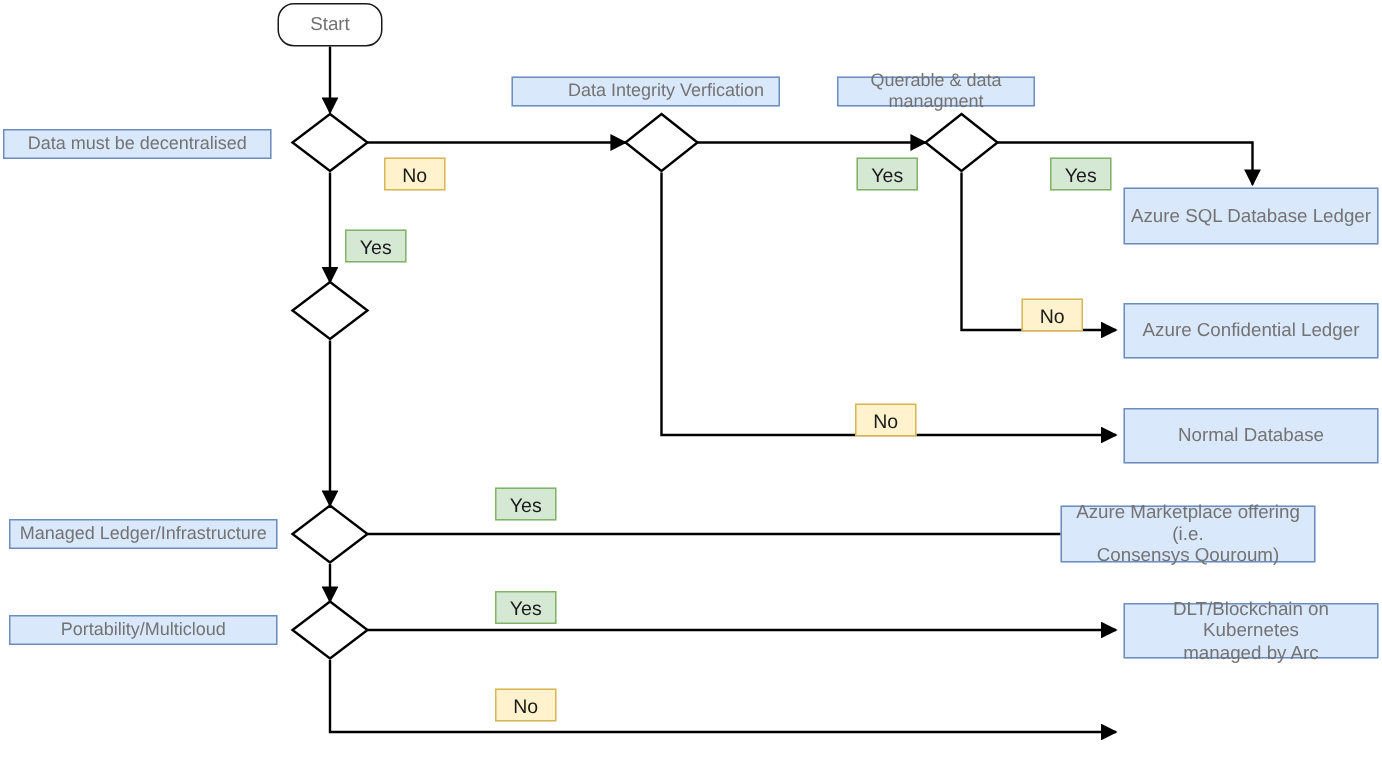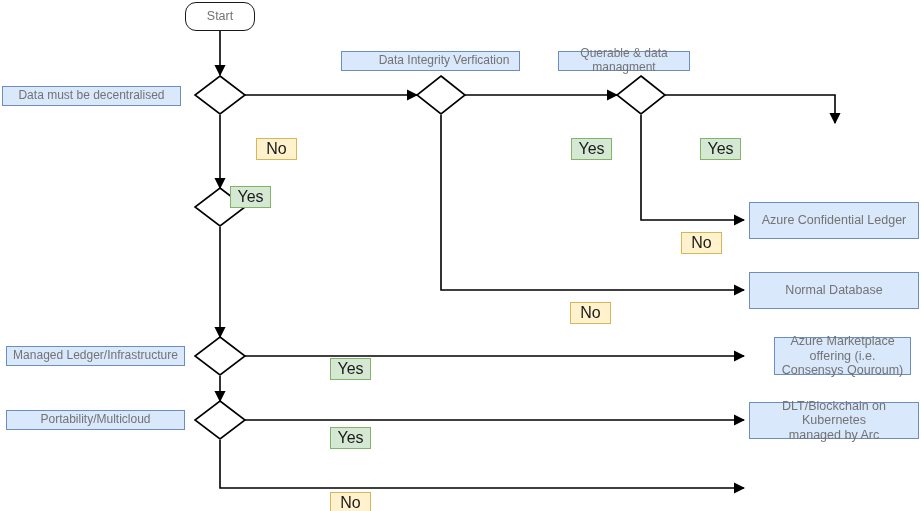--- a/index.html
+++ b/index.html
@@ -50,23 +50,22 @@
     border: 1px solid #6c8ebf;
     background: #dae8fc;
     font-size: 12.5px;
   }
   .tag {
     position: absolute;
     box-sizing: border-box;
     display: flex;
     align-items: center;
     justify-content: center;
-    font-size: 16px;
+    font-size: 13px;
     color: #1a1a1a;
-    margin-top: 33px;
   }
   .tag-yes {
     background: #d5e8d4;
     border: 1px solid #82b366;
   }
   .tag-no {
     background: #fff2cc;
     border: 1px solid #d6b656;
   }
 </style>
@@ -125,26 +124,27 @@
 
   <div class="node label-node" style="left:341px; top:51px; width:179px; height:20px;padding-left:27px;">Data Integrity Verfication</div>
 
   <div class="node label-node" style="left:558px; top:51px; width:132px; height:20px;">Querable &amp; data managment</div>
 
 
   <div class="node label-node" style="left:6px; top:346px; width:179px; height:20px;">Managed Ledger/Infrastructure</div>
 
   <div class="node label-node" style="left:6px; top:410px; width:179px; height:20px;">Portability/Multicloud</div>
 
+  <div class="node outcome-node" style="left:749px; top:125px; width:170px; height:38px;">Azure SQL Database Ledger</div>
 
   <div class="node outcome-node" style="left:749px; top:202px; width:170px; height:37px;">Azure Confidential Ledger</div>
 
   <div class="node outcome-node" style="left:749px; top:272px; width:170px; height:37px;">Normal Database</div>
 
-  <div class="node outcome-node" style="left:774px; top:337px; width:137px; height:38px;">Azure Marketplace offering (i.e.
+  <div class="node outcome-node" style="left:707px; top:337px; width:170px; height:38px;">Azure Marketplace offering (i.e.
 Consensys Qouroum)</div>
 
   <div class="node outcome-node" style="left:749px; top:402px; width:170px; height:37px;">DLT/Blockchain on Kubernetes
 managed by Arc</div>
 
 
   <div class="tag tag-no" style="left:256px; top:105px; width:41px; height:22px;">No</div>
 
   <div class="tag tag-yes" style="left:230px; top:153px; width:41px; height:22px;">Yes</div>
 

